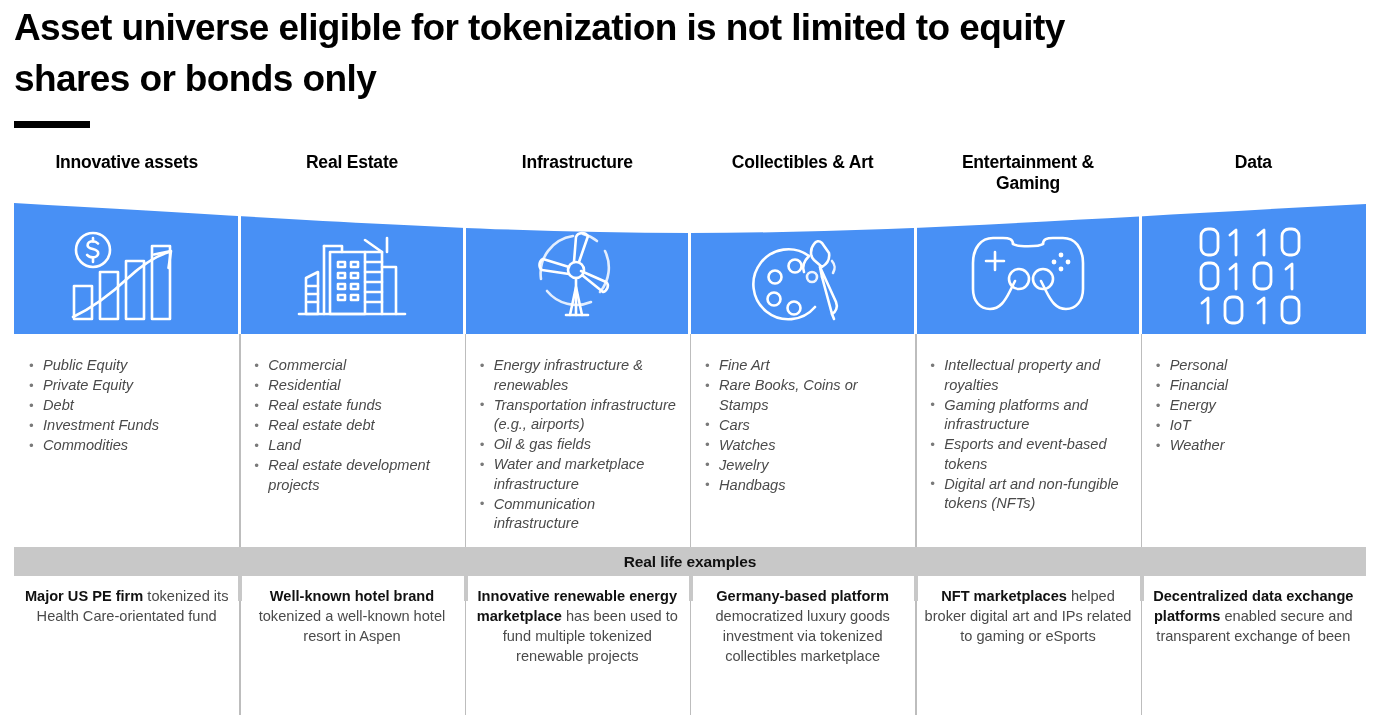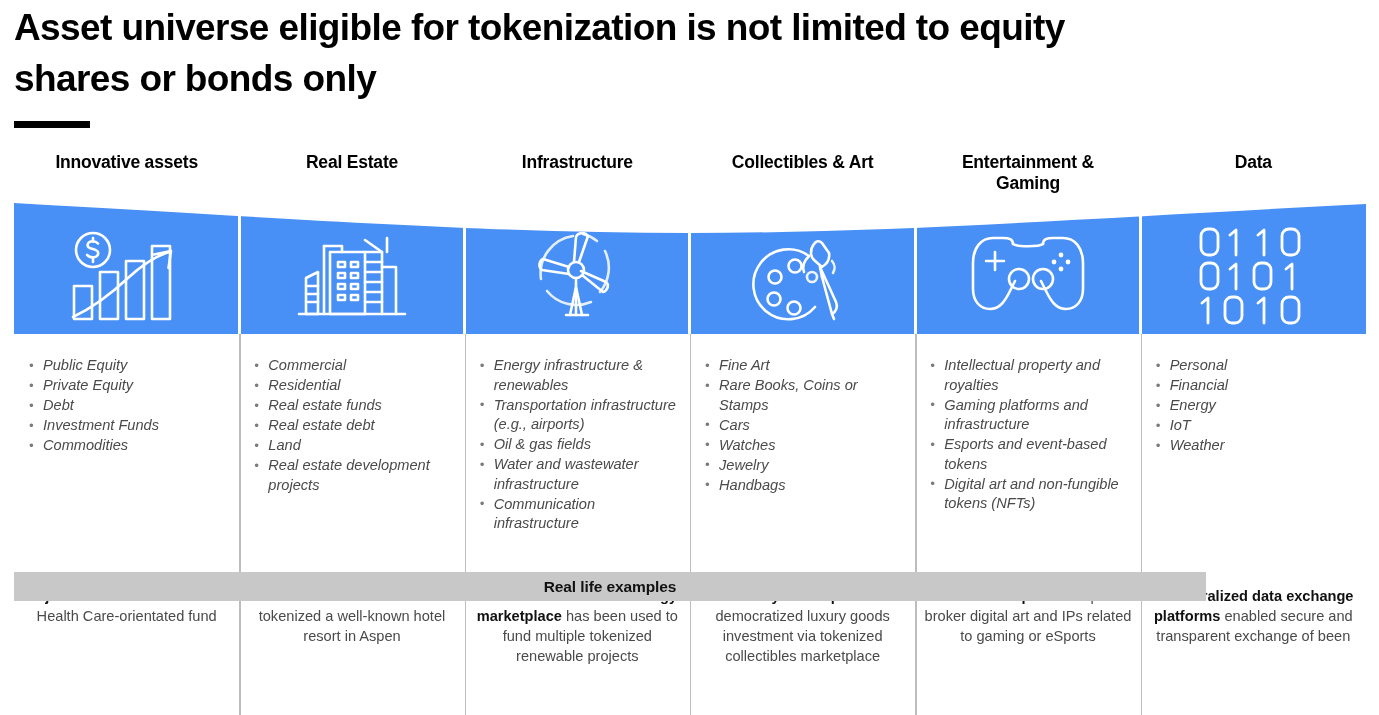--- a/index.html
+++ b/index.html
@@ -183,22 +183,22 @@
     top: -6px;
     bottom: 0;
     width: 3px;
     background: #ffffff;
   }
 
   
   .examples-bar {
     position: absolute;
     left: 0;
-    top: 420px;
-    width: 1192px;
+    top: 395px;
+    width: 1352px;
     height: 29px;
     background: #c8c8c8;
     display: flex;
     align-items: center;
     justify-content: center;
     z-index: 3;
   }
   .examples-bar span {
     font-size: 15.5px;
     font-weight: bold;
@@ -331,21 +331,21 @@
           <path d="M49 49 L49 86"></path>
           <path d="M43 86 L49 58 L55 86"></path>
           <path d="M39 86h22"></path>
         </svg>
       </div>
       <div class="bullets">
         <ul>
           <li>Energy infrastructure &amp; renewables</li>
           <li>Transportation infrastructure (e.g., airports)</li>
           <li>Oil &amp; gas fields</li>
-          <li>Water and wastewater infrastructure</li>
+          <li>Water and marketplace infrastructure</li>
           <li>Communication infrastructure</li>
         </ul>
       </div>
       <div class="example-cell">
         <b>Innovative renewable energy marketplace </b>
         <span>has been used to fund multiple tokenized renewable projects</span>
       </div>
     </div>
 
     <div class="col">

